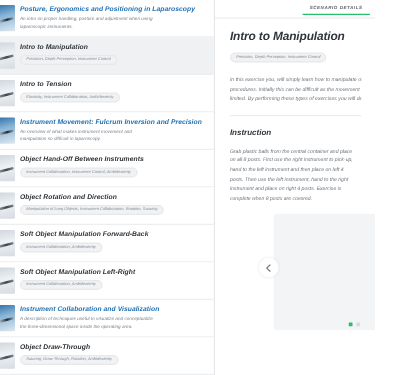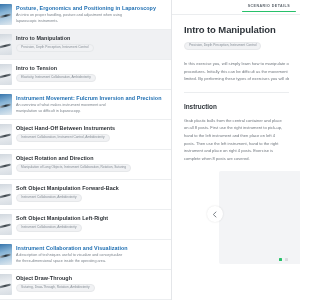--- a/index.html
+++ b/index.html
@@ -8,20 +8,21 @@
     overflow: hidden;
     background: #ffffff;
     font-family: "Liberation Sans", sans-serif;
     -webkit-font-smoothing: antialiased;
   }
   #app {
     width: 300px; height: 300px;
     display: flex;
     background: #be185d;
     position: relative;
+    font-style: italic;
   }
 
   
   .sidebar {
     width: 176px;
     height: 300px;
     background: #ffffff;
     border-right: 1px solid #e4e6e9;
     overflow: hidden;
     position: relative;

